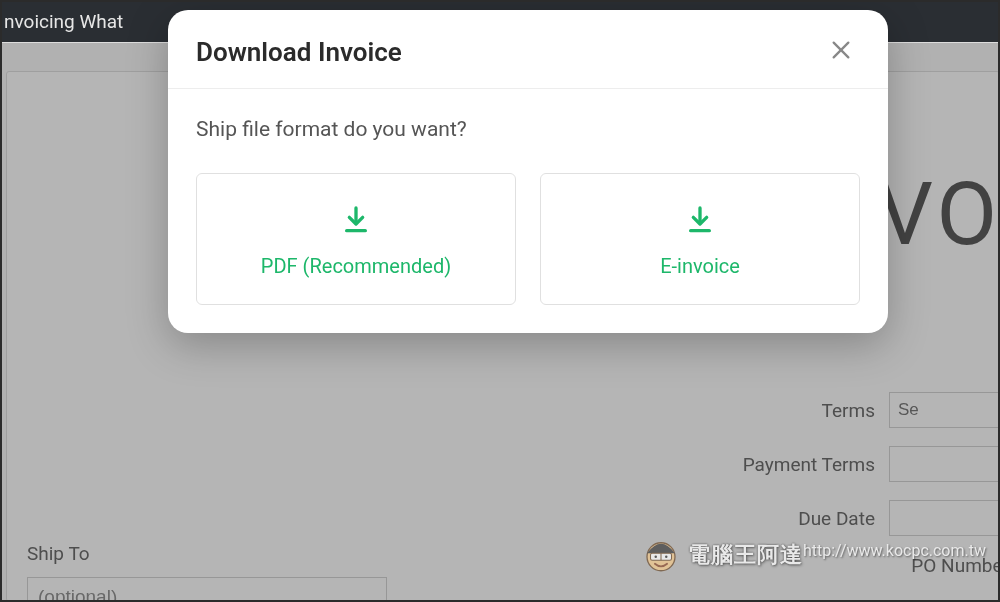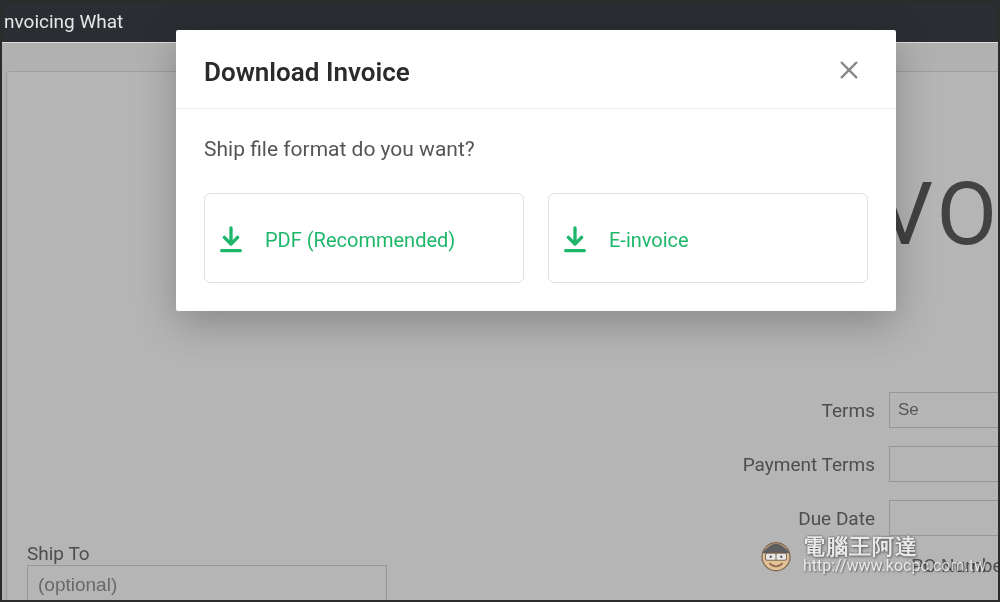--- a/index.html
+++ b/index.html
@@ -73,44 +73,44 @@
       color: #555;
     }
     .ship-section {
       position: absolute;
       left: 20px;
       top: 470px;
     }
     .ship-label {
       font-size: 19px;
       color: #444;
+      margin-bottom: 12px;
     }
     .ship-input {
       border: 1px solid #c8c8c8;
       width: 360px;
       height: 40px;
       padding: 6px 10px;
       font-size: 19px;
       color: #888;
     }
     .overlay {
       position: absolute;
       inset: 0;
       background: rgba(90, 90, 90, 0.45);
     }
     .modal {
       position: absolute;
       top: 10px;
-      left: 176px;
+      left: 168px;
       width: 720px;
       background: #fff;
-      border-radius: 2px;
+      border-radius: 20px;
       box-shadow: 0 12px 40px rgba(0,0,0,0.25);
       overflow: hidden;
-      margin-top: 20px;
     }
     .modal-header {
       display: flex;
       align-items: center;
       justify-content: space-between;
       padding: 24px 28px 18px 28px;
       border-bottom: 1px solid #ededed;
     }
     .modal-title {
       font-size: 26px;
@@ -140,21 +140,21 @@
     }
     .option-card {
       flex: 1;
       border: 1px solid #e0e0e0;
       border-radius: 6px;
       background: #fff;
       padding: 30px 10px 26px 10px;
       text-align: center;
       cursor: pointer;
       display: flex;
-      flex-direction: row;
+      flex-direction: column;
       align-items: center;
       gap: 18px;
     }
     .dl-icon {
       width: 32px;
       height: 32px;
       color: #1db76a;
     }
     .option-label {
       font-size: 20px;
@@ -168,21 +168,21 @@
       align-items: center;
       gap: 6px;
       opacity: 0.7;
     }
     .wm-face {
       width: 42px;
       height: 42px;
     }
     .wm-text {
       display: flex;
-      flex-direction: column;
+      flex-direction: row;
       line-height: 1.05;
       justify-content: flex-end;
     }
     .wm-main {
       font-size: 22px;
       font-weight: 700;
       color: #fff;
       text-shadow: 1px 1px 3px rgba(0,0,0,0.6), 0 0 2px rgba(0,0,0,0.9);
       letter-spacing: 1px;
     }

